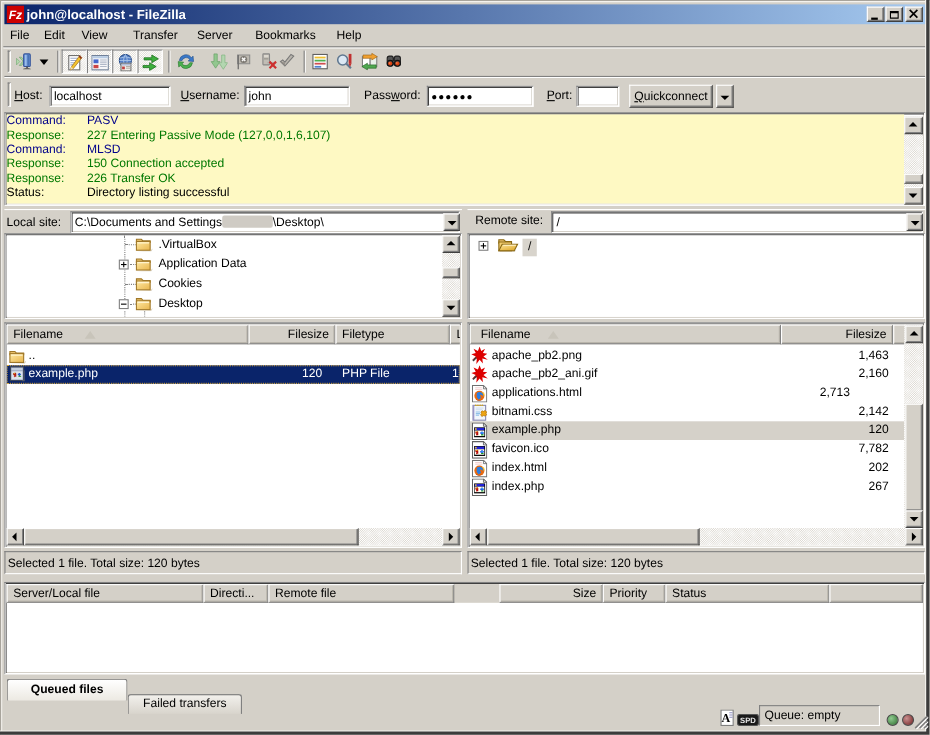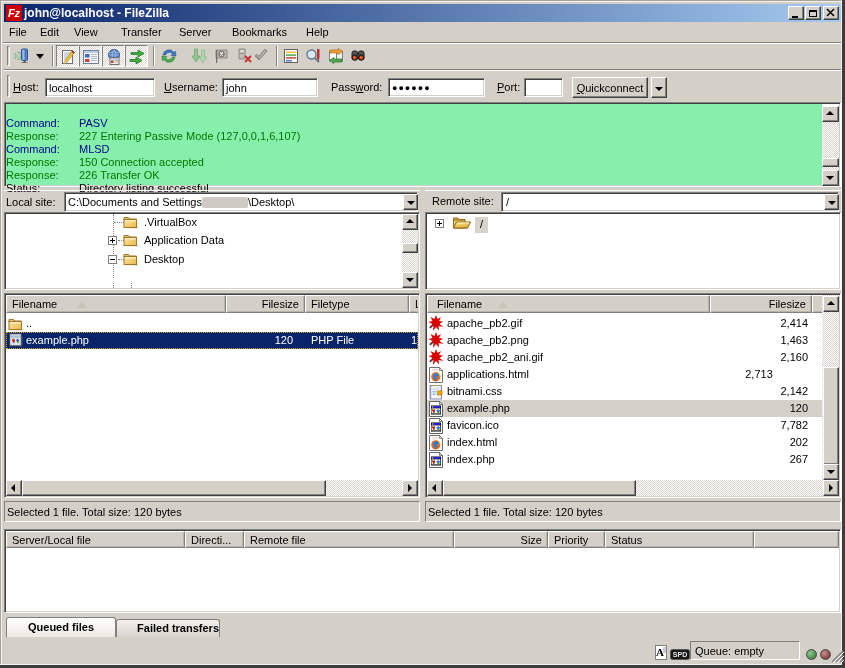--- a/index.html
+++ b/index.html
@@ -273,21 +273,21 @@
   <div class="abs sunken white" style="left:384px;top:8px;width:97px;height:19px;padding:4px 0 0 3px;font-size:9px;letter-spacing:1px;">●●●●●●</div>
   <span class="abs" style="left:493px;top:11px;"><u>P</u>ort:</span>
   <div class="abs sunken white" style="left:520px;top:8px;width:39px;height:19px;"></div>
   <div class="abs btn" style="left:568px;top:7px;width:76px;height:21px;text-align:center;padding-top:4px;"><u>Q</u>uickconnect</div>
   <div class="abs btn" style="left:647px;top:7px;width:16px;height:21px;">
         <div class="abs" style="left:3px;top:9px;width:0;height:0;border-left:4px solid transparent;border-right:4px solid transparent;border-top:4px solid #000;"></div>
       </div>
 </div>
 
 <div class="abs sunken white" style="left:4px;top:102px;width:837px;height:85px;"></div>
-<div class="abs" style="left:6px;top:104px;width:816px;height:81px;background:#86efac;line-height:13px;padding-top:13px;">
+<div class="abs" style="left:6px;top:104px;width:816px;height:81px;background:#fef9c3;line-height:13px;padding-top:0;">
   <div><span style="color:#00008b;display:inline-block;width:73px;">Command:</span><span style="color:#00008b;">PASV</span></div>
   <div><span style="color:#007800;display:inline-block;width:73px;">Response:</span><span style="color:#007800;margin-top:17px;">227 Entering Passive Mode (127,0,0,1,6,107)</span></div>
   <div><span style="color:#00008b;display:inline-block;width:73px;">Command:</span><span style="color:#00008b;">MLSD</span></div>
   <div><span style="color:#007800;display:inline-block;width:73px;">Response:</span><span style="color:#007800;">150 Connection accepted</span></div>
   <div><span style="color:#007800;display:inline-block;width:73px;">Response:</span><span style="color:#007800;">226 Transfer OK</span></div>
   <div><span style="display:inline-block;width:73px;">Status:</span><span>Directory listing successful</span></div>
 </div>
 
 <div class="abs" style="left:822px;top:106px;width:17px;height:80px;background-color:#fff;background-image:linear-gradient(45deg,#d8d4cc 25%,transparent 25%,transparent 75%,#d8d4cc 75%),linear-gradient(45deg,#d8d4cc 25%,transparent 25%,transparent 75%,#d8d4cc 75%);background-size:2px 2px;background-position:0 0,1px 1px;">
   <div class="abs btn arr-up" style="left:0;top:0;width:17px;height:16px;"></div>
@@ -322,20 +322,27 @@
         </svg>
     <span class="lbl" style="left:138px;">.VirtualBox</span>
   </div>
   <div class="trow" style="top:1px;">
     <div class="hline" style="left:112px;top:8px;width:6px;"></div>
     <div class="pm plus" style="left:102px;top:4px;"></div>
     <svg class="abs" style="left:117px;top:1px;" width="16" height="14">
           <use href="#i-folder"></use>
         </svg>
     <span class="lbl" style="left:138px;">Application Data</span>
+  </div>
+  <div class="trow" style="top:2px;">
+    <div class="hline" style="left:108px;top:8px;width:10px;"></div>
+    <svg class="abs" style="left:117px;top:1px;" width="16" height="14">
+          <use href="#i-folder"></use>
+        </svg>
+    <span class="lbl" style="left:138px;">Cookies</span>
   </div>
   <div class="trow" style="top:3px;">
     <div class="hline" style="left:112px;top:8px;width:6px;"></div>
     <div class="pm minus" style="left:102px;top:4px;"></div>
     <svg class="abs" style="left:117px;top:1px;" width="16" height="14">
           <use href="#i-folder"></use>
         </svg>
     <span class="lbl" style="left:138px;">Desktop</span>
   </div>
 </div>
@@ -400,27 +407,20 @@
   <div class="abs" style="left:0;top:0;width:395px;height:18px;">
     <div class="hdrseg" style="left:0;width:283px;padding-left:9px;">Filename<span style="position:absolute;left:70px;top:5px;width:0;height:0;border-left:5px solid transparent;border-right:5px solid transparent;border-bottom:7px solid #c8c4ba;"></span></div>
     <div class="hdrseg" style="left:283px;width:102px;text-align:right;">Filesize</div>
     <div class="hdrseg" style="left:385px;width:10px;"></div>
   </div>
   <div style="height:20px;"></div>
   <div class="lrow">
         <svg class="abs" style="left:1px;top:0;" width="16" height="16">
           <use href="#i-apache"></use>
         </svg>
-        <span class="nm">apache_pb2.gif</span>
-        <span class="cell" style="left:283px;width:98px;text-align:right;">2,414</span>
-      </div>
-  <div class="lrow">
-        <svg class="abs" style="left:1px;top:0;" width="16" height="16">
-          <use href="#i-apache"></use>
-        </svg>
         <span class="nm">apache_pb2.png</span>
         <span class="cell" style="left:283px;width:98px;text-align:right;">1,463</span>
       </div>
   <div class="lrow">
         <svg class="abs" style="left:1px;top:0;" width="16" height="16">
           <use href="#i-apache"></use>
         </svg>
         <span class="nm">apache_pb2_ani.gif</span>
         <span class="cell" style="left:283px;width:98px;text-align:right;">2,160</span>
       </div>
@@ -479,30 +479,30 @@
   </div>
 </div>
 
 <div class="abs sunkenL" style="left:4px;top:501px;width:416px;height:21px;background:#d4d0c8;padding:4px 0 0 2px;">Selected 1 file. Total size: 120 bytes</div>
 <div class="abs sunkenL" style="left:425px;top:501px;width:416px;height:21px;background:#d4d0c8;padding:4px 0 0 2px;">Selected 1 file. Total size: 120 bytes</div>
 
 <div class="abs sunken white" style="left:4px;top:529px;width:837px;height:84px;"></div>
 <div class="abs" style="left:6px;top:531px;width:833px;height:17px;background:#d4d0c8;">
   <div class="hdrseg" style="left:0px;width:179px;">Server/Local file</div>
   <div class="hdrseg" style="left:179px;width:59px;">Directi...</div>
-  <div class="hdrseg" style="left:238px;width:210px;">Remote file</div>
+  <div class="hdrseg" style="left:238px;width:169px;">Remote file</div>
   <div class="hdrseg" style="left:448px;width:94px;text-align:right;">Size</div>
   <div class="hdrseg" style="left:542px;width:57px;">Priority</div>
   <div class="hdrseg" style="left:599px;width:149px;">Status</div>
   <div class="hdrseg" style="left:748px;width:85px;"></div>
 </div>
 
 <div class="abs" id="tabs" style="left:4px;top:615px;width:837px;height:22px;">
   <div class="abs" style="left:2px;top:2px;width:110px;height:20px;background:linear-gradient(#fff,#ece9e2);border:1px solid #808080;border-bottom:none;border-radius:3px 3px 0 0;text-align:center;padding-top:3px;font-weight:bold;">Queued files</div>
-  <div class="abs" style="left:112px;top:4px;width:104px;height:18px;background:linear-gradient(#f2f0ec,#d8d4cc);border:1px solid #808080;border-bottom:none;border-radius:3px 3px 0 0;text-align:right;padding-top:2px;font-weight:bold;">Failed transfers</div>
+  <div class="abs" style="left:112px;top:16px;width:104px;height:18px;background:linear-gradient(#f2f0ec,#d8d4cc);border:1px solid #808080;border-bottom:none;border-radius:3px 3px 0 0;text-align:center;padding-top:2px;">Failed transfers</div>
 </div>
 
 <div class="abs" style="left:4px;top:640px;width:837px;height:24px;">
   <div class="abs" id="sb-ascii" style="left:650px;top:5px;width:16px;height:16px;">
         <svg width="16" height="16" viewBox="0 0 16 16">
 <rect x="1.5" y="0.5" width="11" height="14" fill="#fff" stroke="#808080"></rect>
 <text x="6" y="11" font-family="Liberation Serif" font-size="11" font-weight="bold" fill="#000" text-anchor="middle">A</text>
 <path d="M9,3 h3 M9,5 h3 M9,7 h3" stroke="#9090c0" stroke-width="1"></path>
 </svg>
       </div>

